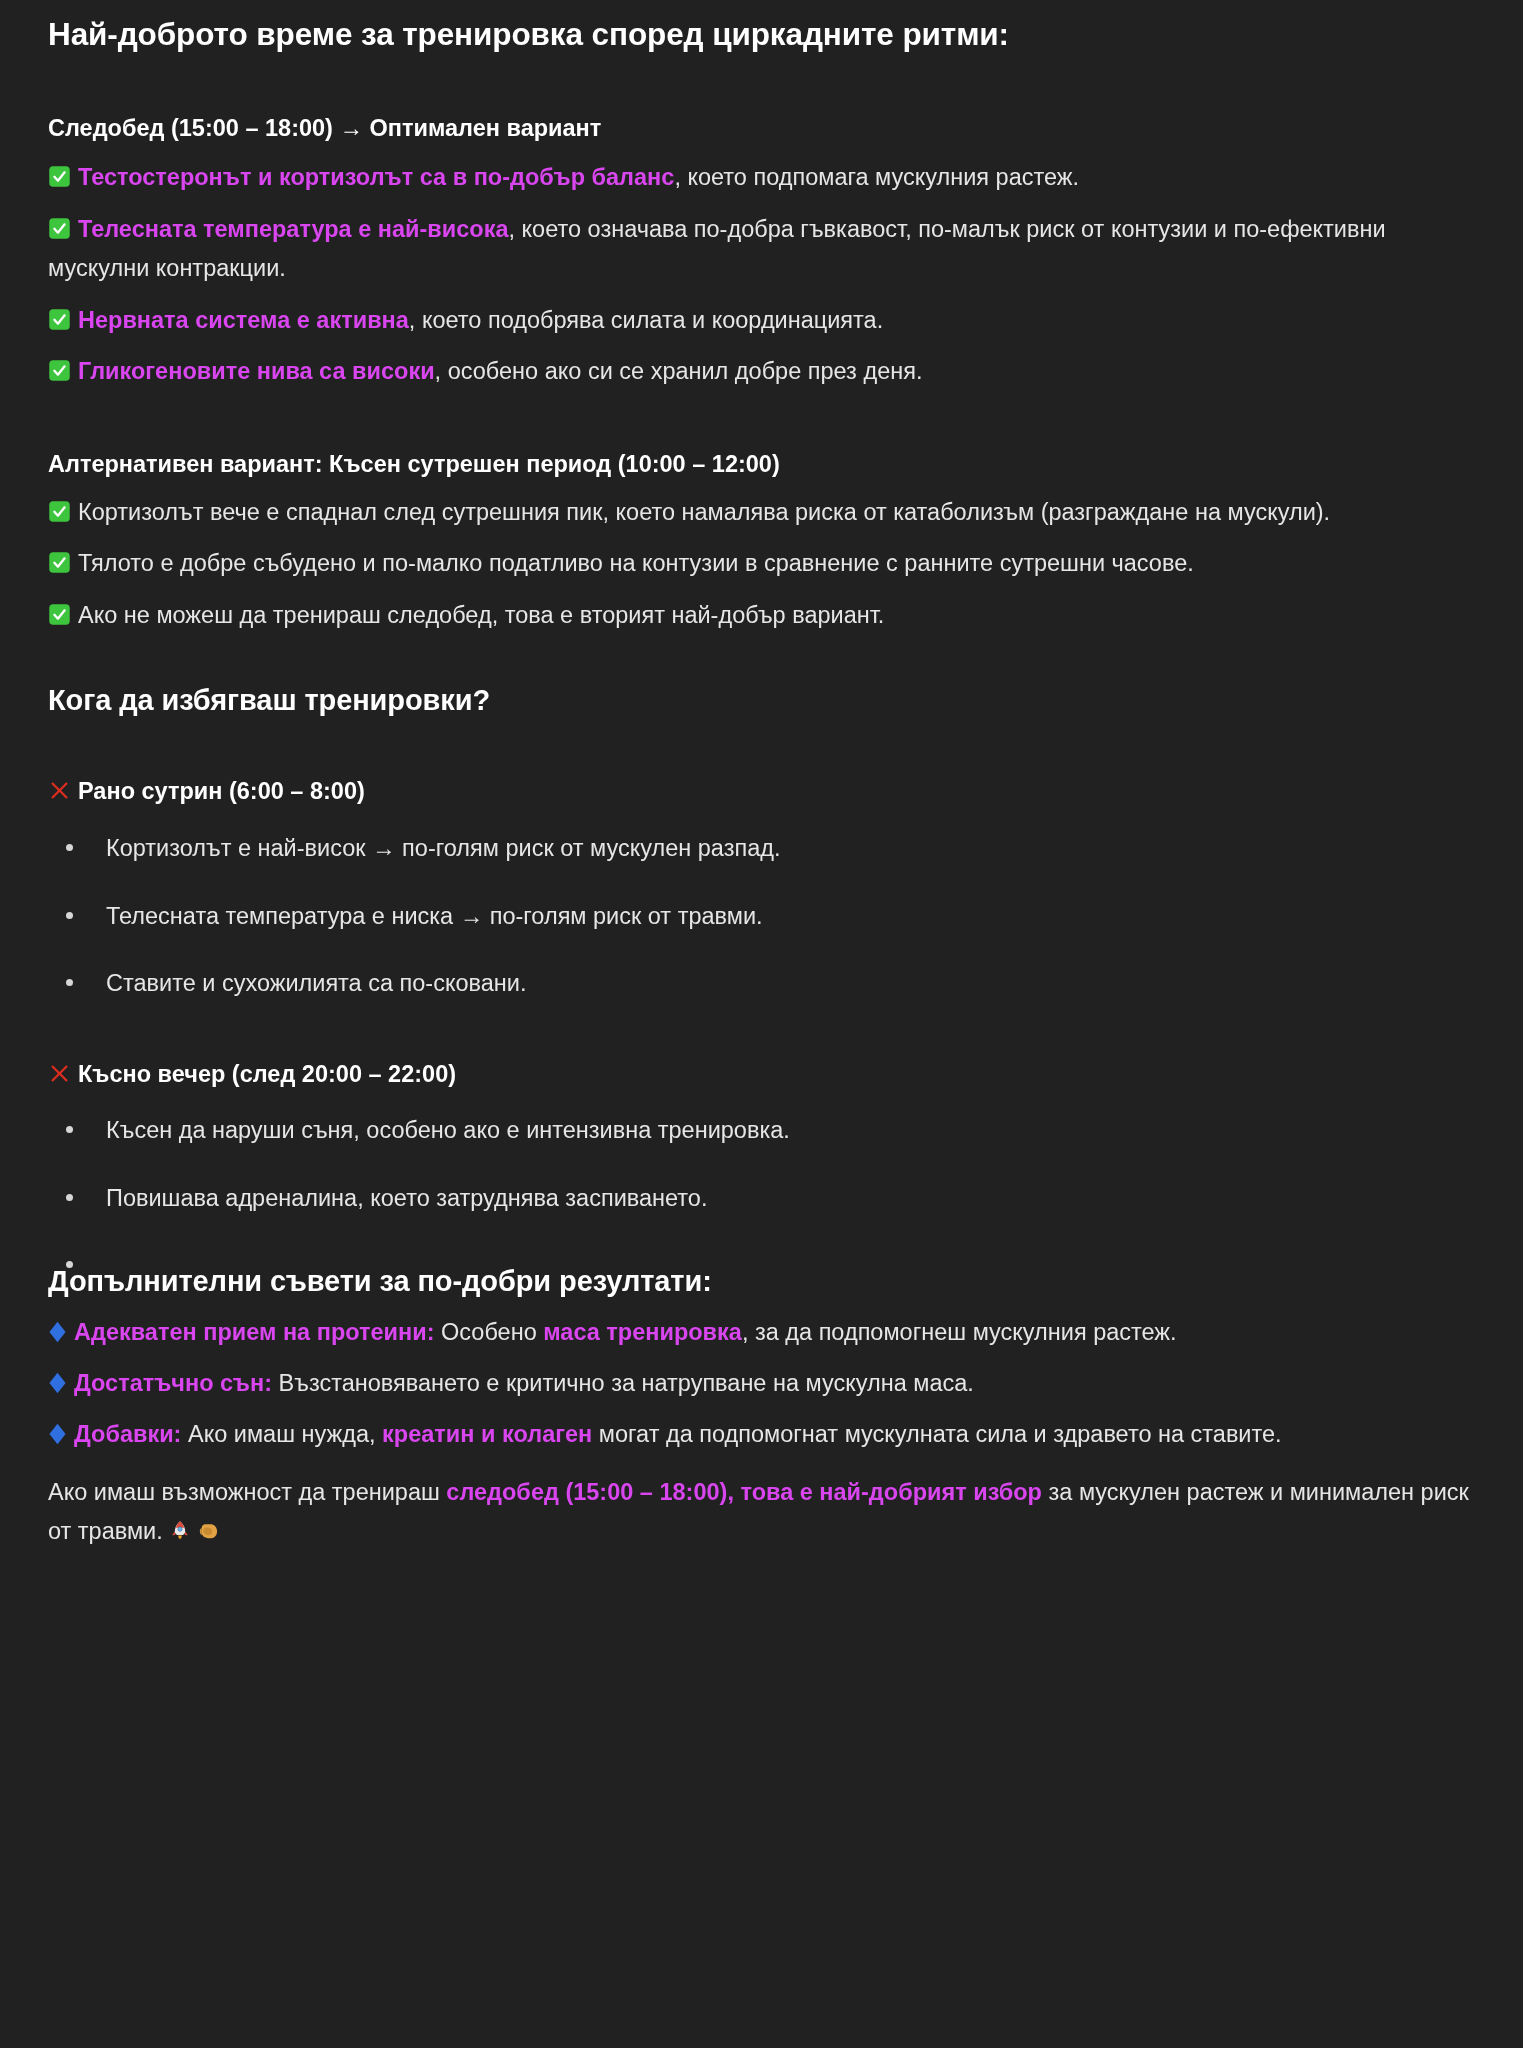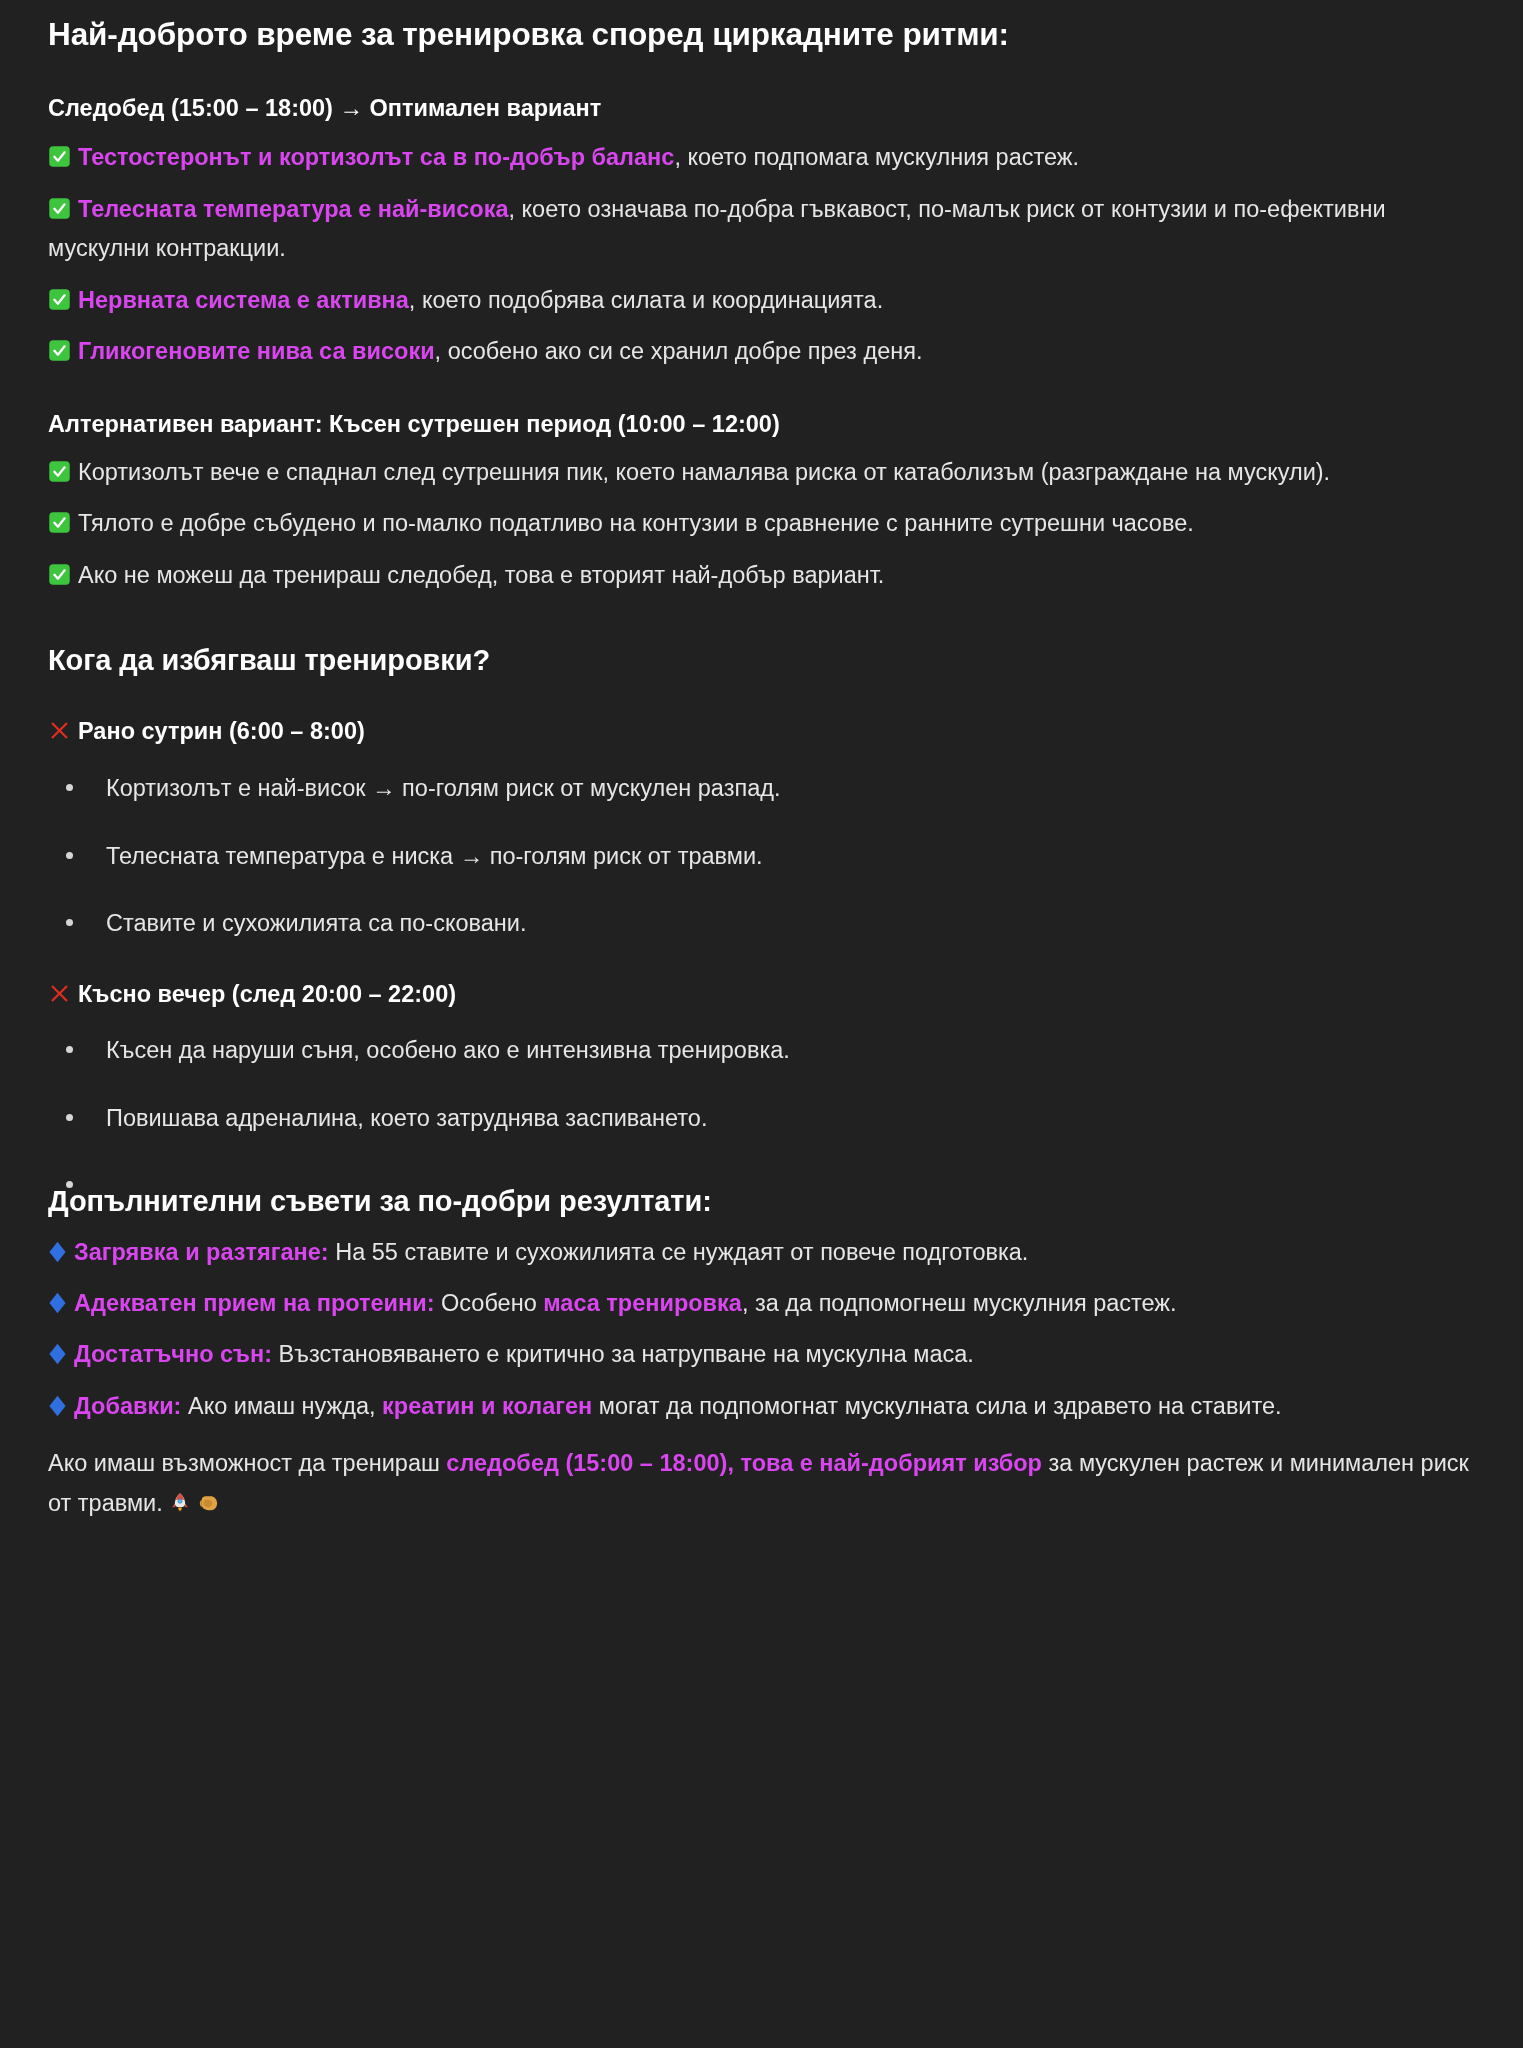--- a/index.html
+++ b/index.html
@@ -35,21 +35,21 @@
     line-height: 1.32;
     font-weight: 700;
     letter-spacing: -0.1px;
     margin: 46px 0 0 0;
     color: #ffffff;
   }
   h3.sub-title {
     font-size: 23.5px;
     line-height: 1.4;
     font-weight: 700;
-    margin: 36px 0 0 0;
+    margin: 56px 0 0 0;
     color: #ffffff;
   }
 
   
   .para {
     font-size: 23.5px;
     line-height: 1.68;
     margin: 18px 0 4px 0;
     color: #e6e6e6;
     font-weight: 400;
@@ -181,25 +181,20 @@
   </h3>
 
   <ul class="bullets">
     <li><span class="dot"></span><span>Късен да наруши съня, особено ако е интензивна тренировка.</span></li>
     <li><span class="dot"></span><span>Повишава адреналина, което затруднява заспиването.</span></li>
     <li><span class="dot"></span></li>
   </ul>
 
   <h2 class="section-title">Допълнителни съвети за по-добри резултати:</h2>
 
-  <p class="emoji-line">
-    <span class="emoji"><svg width="19" height="22" viewBox="0 0 24 30">
-          <path d="M12 1 L23 15 L12 29 L1 15 Z" fill="#2f6fe0"></path>
-        </svg></span><b>Загрявка и разтягане:</b><span> На 55 ставите и сухожилията се нуждаят от повече подготовка.</span>
-  </p>
 
   <p class="emoji-line">
     <span class="emoji"><svg width="19" height="22" viewBox="0 0 24 30">
           <path d="M12 1 L23 15 L12 29 L1 15 Z" fill="#2f6fe0"></path>
         </svg></span><b>Адекватен прием на протеини:</b><span> Особено </span><b>маса тренировка</b><span>, за да подпомогнеш мускулния растеж.</span>
   </p>
 
   <p class="emoji-line">
     <span class="emoji"><svg width="19" height="22" viewBox="0 0 24 30">
           <path d="M12 1 L23 15 L12 29 L1 15 Z" fill="#2f6fe0"></path>

